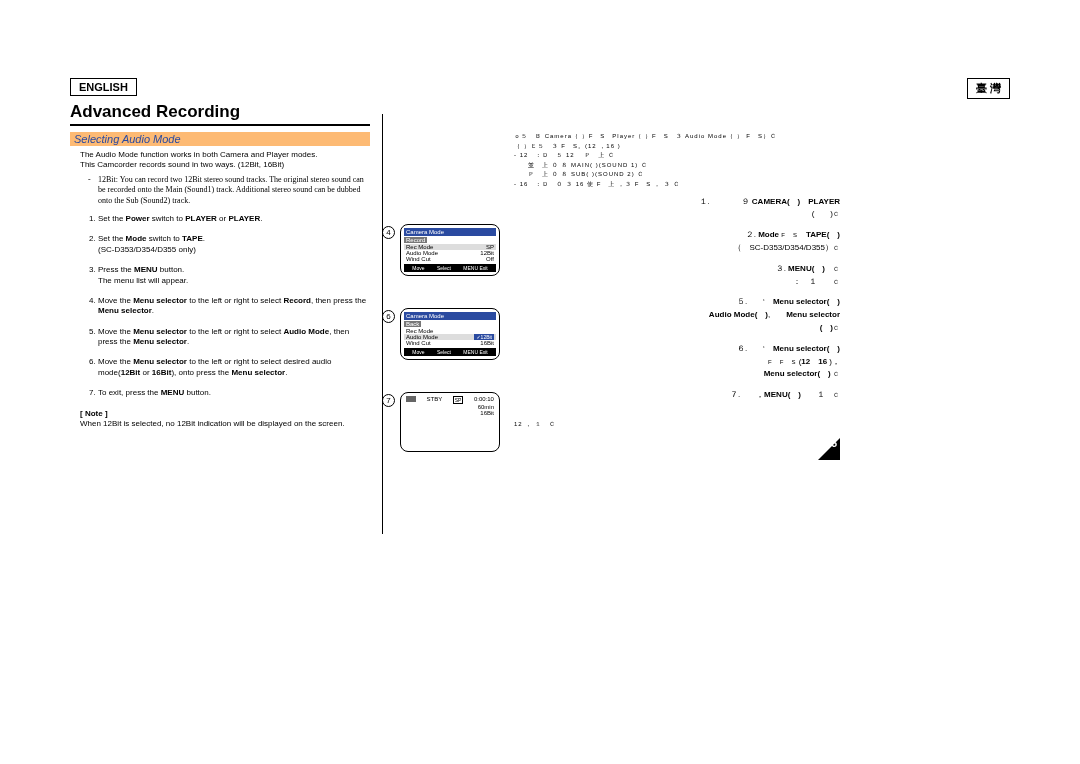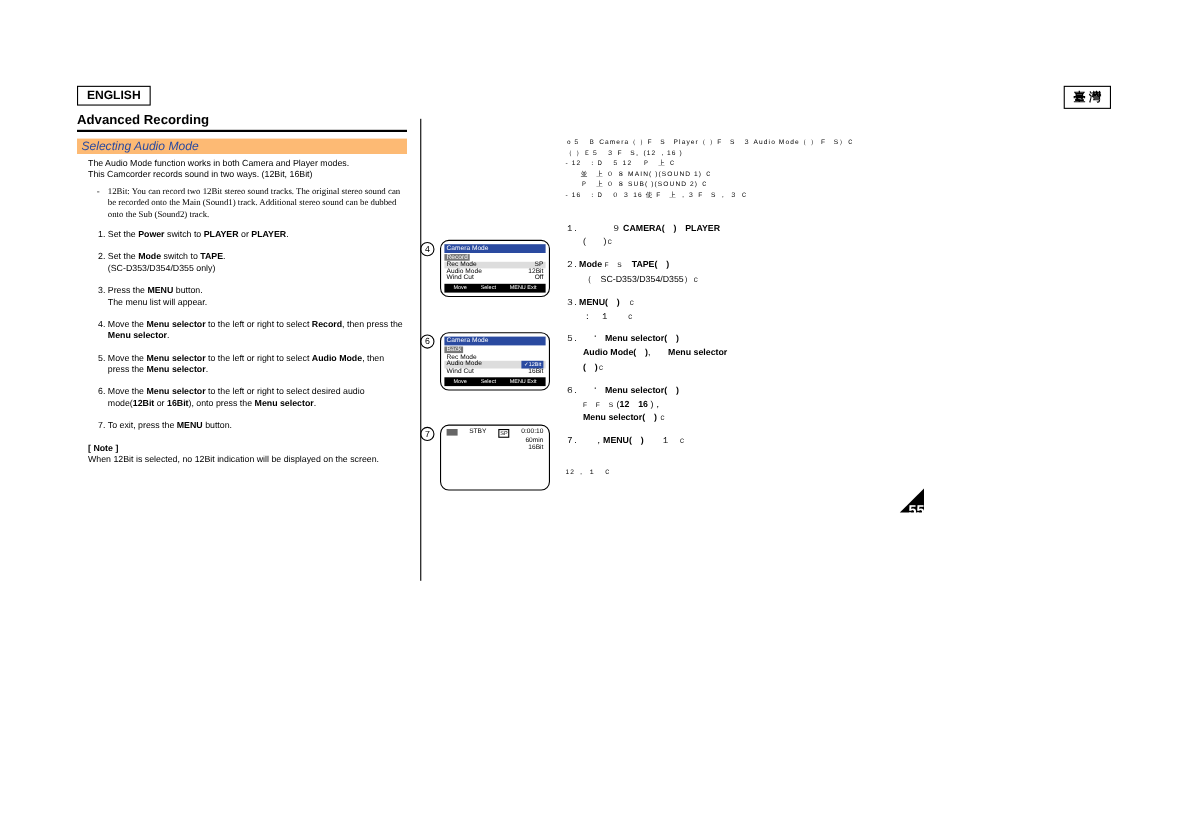--- a/index.html
+++ b/index.html
@@ -20,21 +20,21 @@
   }
   .header-row { display: flex; align-items: flex-start; margin-bottom: 3px; }
   .lang-badge {
     border: 1px solid #000;
     padding: 2px 8px;
     font-size: 11px;
     font-weight: bold;
   }
   .lang-badge.right { margin-left: auto; }
   .title-bar {
-    font-size: 12px;
+    font-size: 17px;
     font-weight: bold;
     border-bottom: 2px solid #000;
     padding-bottom: 2px;
     margin-bottom: 6px;
     width: 300px;
   }
   .cols { display: flex; }
   .col { flex: 0 0 300px; }
   .vsep { border-left: 1px solid #000; margin: 0 12px; height: 420px; }
   .center-col { flex: 0 0 140px; position: relative; }
@@ -84,23 +84,23 @@
   .page-num {
     position: absolute;
     right: 0;
     bottom: -30px;
     width: 0; height: 0;
     border-left: 22px solid transparent;
     border-bottom: 22px solid #000;
   }
   .page-num span {
     position: absolute;
-    left: -14px; top: 12px;
+    left: -14px; top: 0;
     color: #fff;
-    font-size: 13px;
+    font-size: 10px;
     font-weight: bold;
   }
   .right-body { padding-left: 4px; line-height: 1.6; font-size: 8px; }
   .sm { font-size: 6px; letter-spacing: 1px; }
 </style>
 </head>
 <body>
 
 <div class="page">
   <div class="header-row">
@@ -223,21 +223,21 @@
 
     <div class="col" style="flex:0 0 330px; position:relative;">
       <div class="right-body">
         <div class="sm">ｏ５　Ｂ Camera（ ）F　S　Player（ ）F　S　３ Audio Mode（ ） F　S）Ｃ</div>
         <div class="sm">（ ）Ｅ５　３  F　S。(12 ，16 )</div>
         <div class="sm">- <span>12　：Ｄ　５  12　 Ｐ　上  Ｃ</span></div>
         <div class="sm" style="padding-left:14px;">並　上  ０  ８ MAIN( )(SOUND 1)  Ｃ</div>
         <div class="sm" style="padding-left:14px;">Ｐ　上  ０  ８ SUB( )(SOUND 2)  Ｃ</div>
         <div class="sm">- <span>16　：Ｄ　０  ３ 16  使  F　上 ，３ F　S ，  ３  Ｃ</span></div>
 
-        <div style="margin-top:18px;">
+        <div style="margin-top:6px;text-align:right;">
           <div>
             １.　　　　９ <span class="b">CAMERA(　)</span>　<span class="b">PLAYER</span><br>　　(　　)<span class="sm">Ｃ</span>
           </div>
           <div style="margin-top:8px;">
             ２. <span class="b">Mode</span> <span class="sm">F　S</span>　<span class="b">TAPE(　)</span><br>　　（　SC-D353/D354/D355）<span class="sm">Ｃ</span>
           </div>
           <div style="margin-top:8px;">
             ３. <span class="b">MENU(　)</span>　<span class="sm">Ｃ</span><br>　　：　１　　<span class="sm">Ｃ</span>
           </div>
           <div style="margin-top:8px;">

